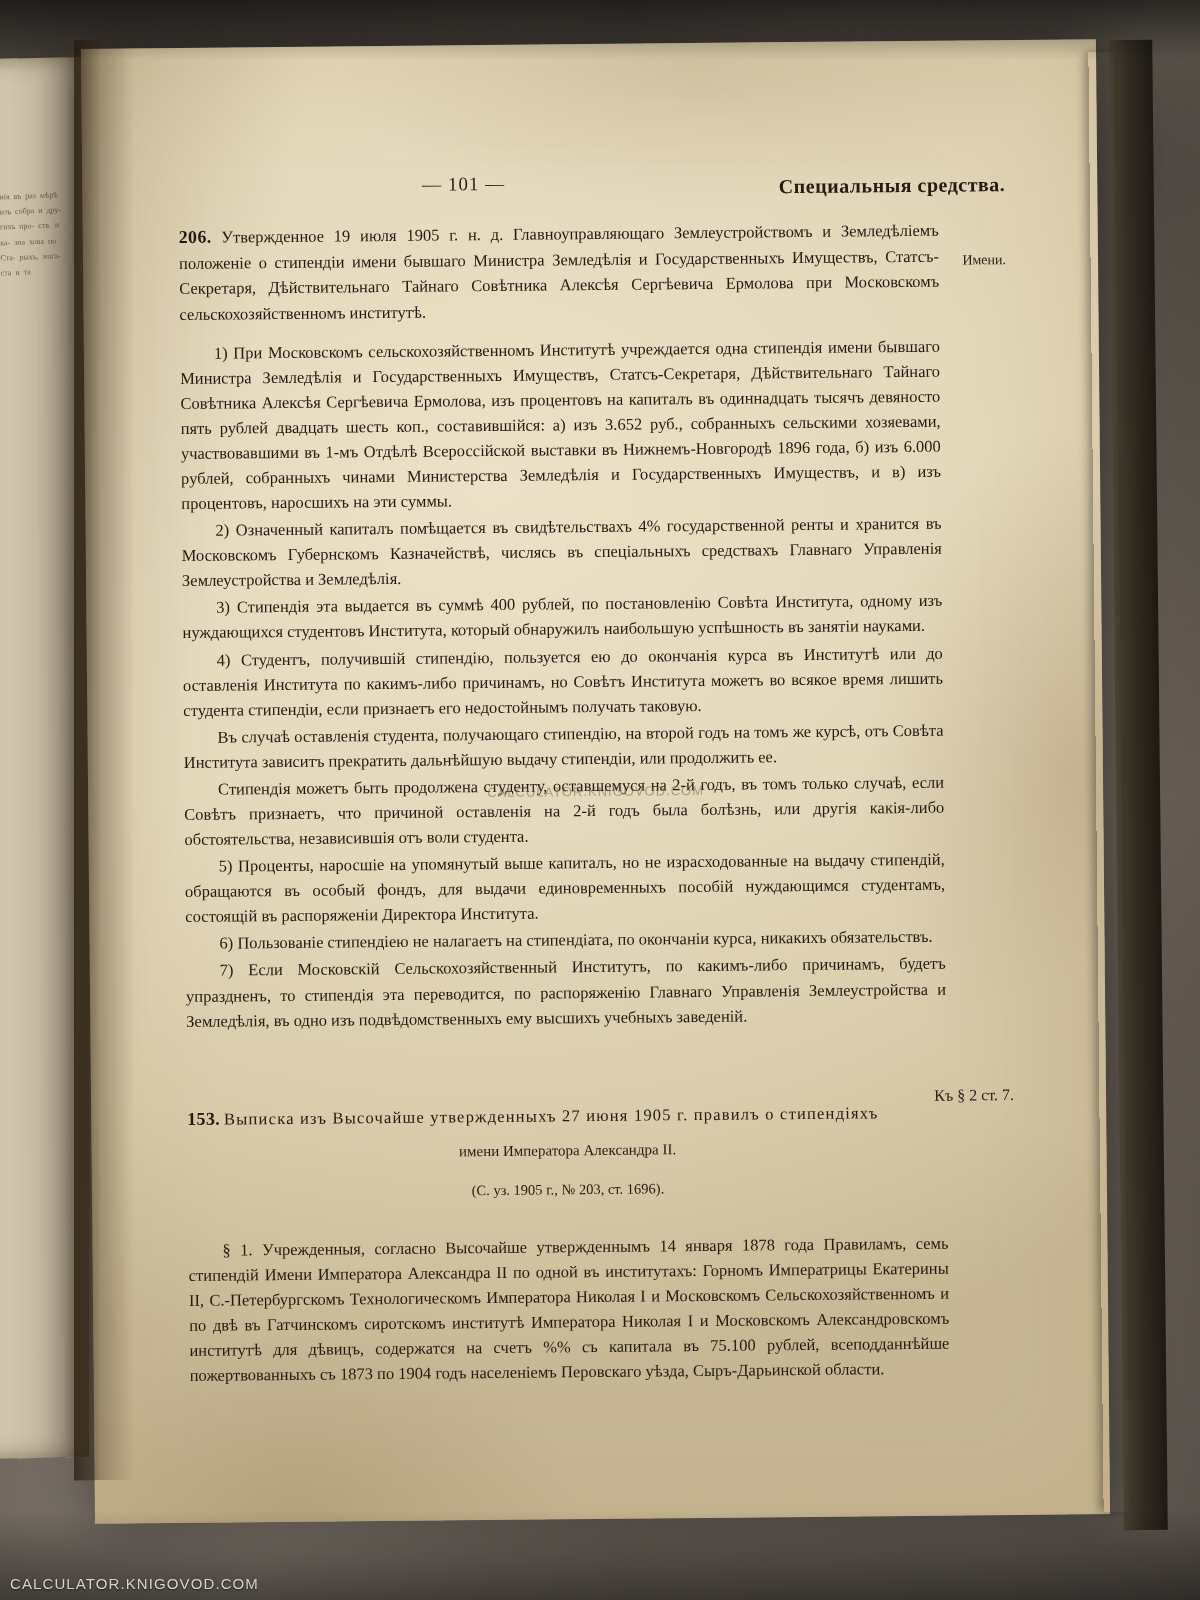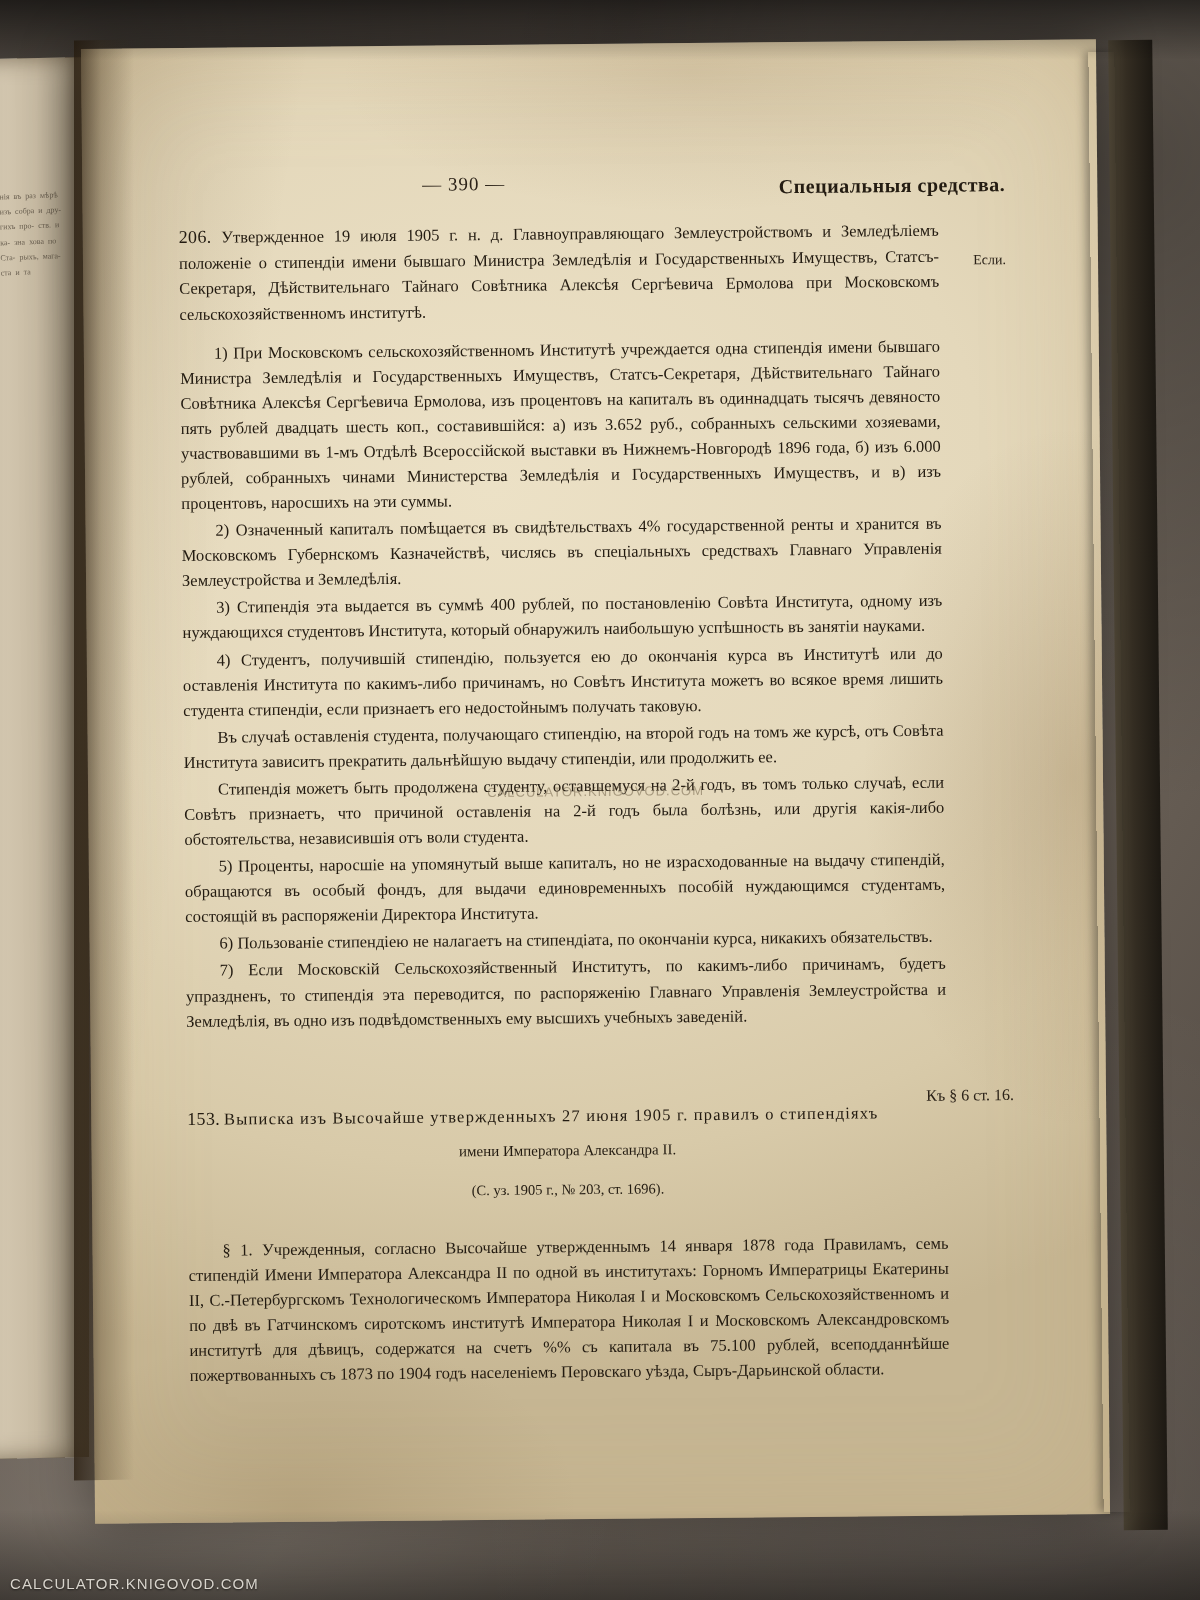--- a/index.html
+++ b/index.html
@@ -159,21 +159,21 @@
     width: 760px;
     font-size: 16.5px;
     line-height: 1.52;
     text-align: justify;
     color: #231b11;
   }
 
   .para { margin: 0 0 2px 0; }
   .indent { text-indent: 34px; }
   .artnum {
-    font-weight: normal;
+    font-weight: bold;
     font-size: 18px;
     letter-spacing: 0.3px;
   }
   .head-block {
     margin-bottom: 14px;
     text-align: justify;
   }
   .marg-note {
     position: absolute;
     right: 92px;
@@ -261,25 +261,25 @@
   </div>
 
   <div id="gutter"></div>
 
   <div id="cover-edge"></div>
   <div id="fore-edge"></div>
 
   <div id="page">
     <div class="content">
 
-      <div class="folio">— 390 —</div>
+      <div class="folio">— 101 —</div>
       <div class="runtitle">Специальныя средства.</div>
 
-      <div class="marg-note">Если.</div>
-      <div class="marg-note2">Къ § 6 ст. 16.</div>
+      <div class="marg-note">Имени.</div>
+      <div class="marg-note2">Къ § 2 ст. 7.</div>
 
       <div class="body">
 
         <div class="head-block">
           <span class="artnum">206.</span>
           <span>Утвержденное 19 июля 1905 г. н. д. Главноуправляющаго Землеустройствомъ и Земледѣліемъ положеніе о стипендіи имени бывшаго Министра Земледѣлія и Государственныхъ Имуществъ, Статсъ-Секретаря, Дѣйствительнаго Тайнаго Совѣтника Алексѣя Сергѣевича Ермолова при Московскомъ сельскохозяйственномъ институтѣ.</span>
         </div>
 
         <p class="para indent">1) При Московскомъ сельскохозяйственномъ Институтѣ учреждается одна стипендія имени бывшаго Министра Земледѣлія и Государственныхъ Имуществъ, Статсъ-Секретаря, Дѣйствительнаго Тайнаго Совѣтника Алексѣя Сергѣевича Ермолова, изъ процентовъ на капиталъ въ одиннадцать тысячъ девяносто пять рублей двадцать шесть коп., составившійся: а) изъ 3.652 руб., собранныхъ сельскими хозяевами, участвовавшими въ 1-мъ Отдѣлѣ Всероссійской выставки въ Нижнемъ-Новгородѣ 1896 года, б) изъ 6.000 рублей, собранныхъ чинами Министерства Земледѣлія и Государственныхъ Имуществъ, и в) изъ процентовъ, наросшихъ на эти суммы.</p>
         <p class="para indent">2) Означенный капиталъ помѣщается въ свидѣтельствахъ 4% государственной ренты и хранится въ Московскомъ Губернскомъ Казначействѣ, числясь въ спеціальныхъ средствахъ Главнаго Управленія Землеустройства и Земледѣлія.</p>

